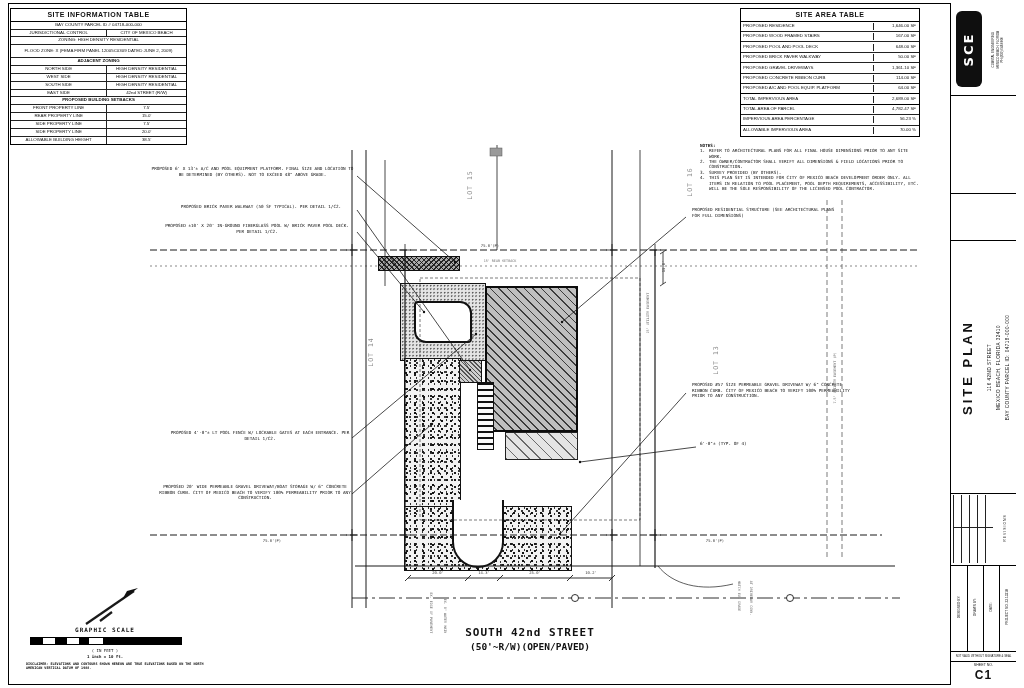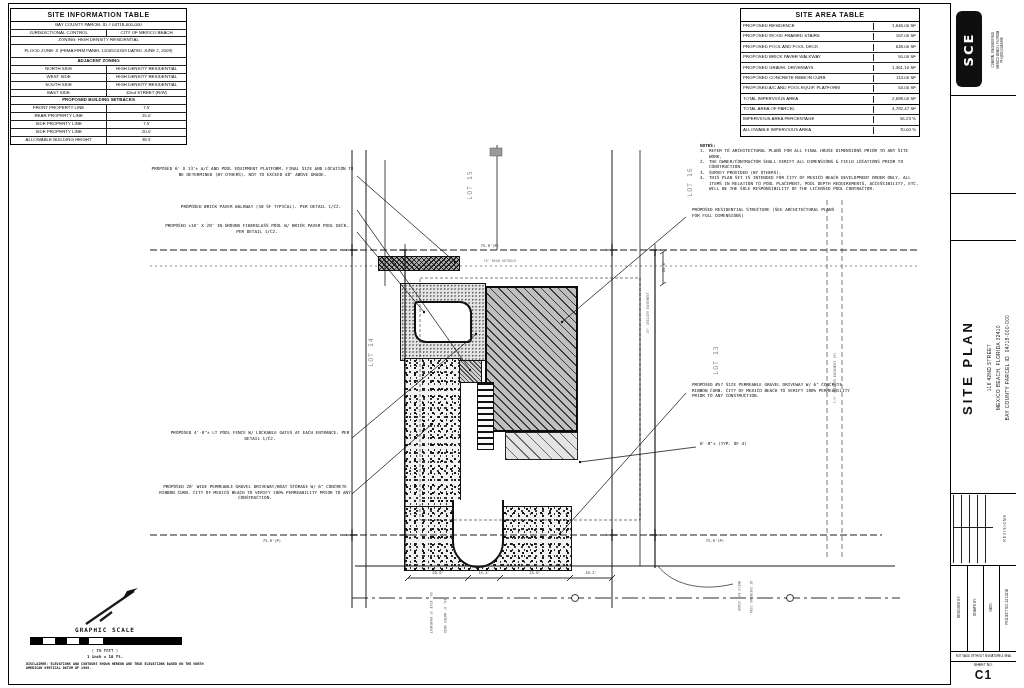--- a/index.html
+++ b/index.html
@@ -337,20 +337,22 @@
     <div class="note">
         <span class="note-num">3.</span>
         <span class="note-text">SURVEY PROVIDED (BY OTHERS).</span>
       </div>
     <div class="note">
         <span class="note-num">4.</span>
         <span class="note-text">THIS PLAN SET IS INTENDED FOR CITY OF MEXICO BEACH DEVELOPMENT ORDER ONLY. ALL ITEMS IN RELATION TO POOL PLACEMENT, POOL DEPTH REQUIREMENTS, ACCESSIBILITY, ETC. WILL BE THE SOLE RESPONSIBILITY OF THE LICENSED POOL CONTRACTOR.</span>
       </div>
   </div>
 
+  <div class="lbl" id="street-1">SOUTH 42nd STREET</div>
+  <div class="lbl" id="street-2">(50'~R/W)(OPEN/PAVED)</div>
 
   <div class="lbl" id="scale-title">GRAPHIC SCALE</div>
   <div class="lbl" id="scale-bar"></div>
   <div class="lbl" id="scale-feet">( IN FEET )</div>
   <div class="lbl" id="scale-ratio">1 inch = 10 ft.</div>
   <div class="lbl" id="disclaimer">DISCLAIMER: ELEVATIONS AND CONTOURS SHOWN HEREON ARE TRUE ELEVATIONS BASED ON THE NORTH AMERICAN VERTICAL DATUM OF 1988.</div>
 
   <div id="title-block">
     <div class="tb-line" style="top:92px;"></div>
     <div class="tb-line" style="top:190px;"></div>

